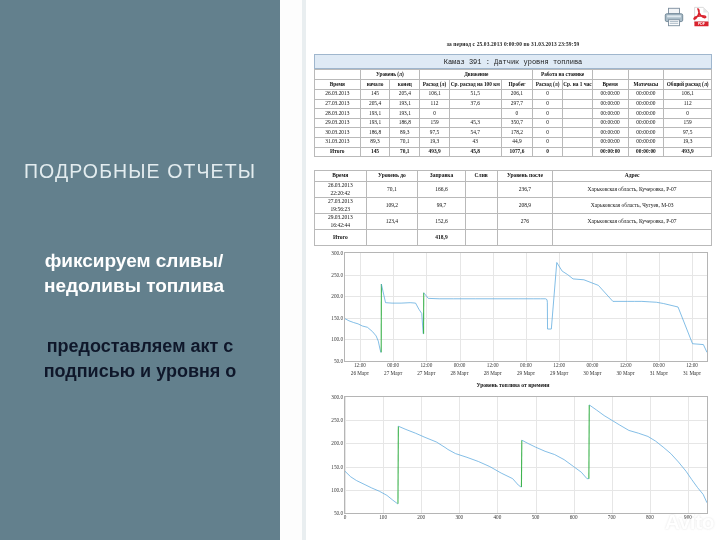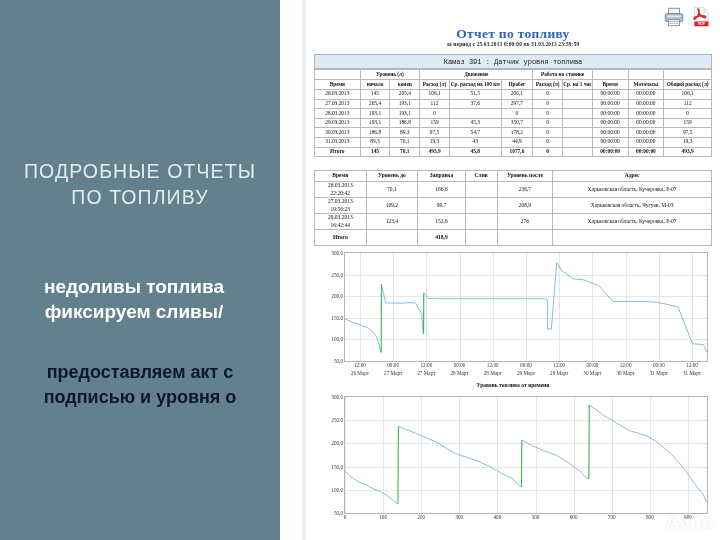--- a/index.html
+++ b/index.html
@@ -75,25 +75,24 @@
       color:#ffffff;text-shadow:0 0 2px rgba(120,120,120,.55);letter-spacing:-.5px;}
 </style>
 </head>
 <body>
 
 <div class="stage">
 
   <div class="left-panel">
     <div class="headline">
       <div>ПОДРОБНЫЕ ОТЧЕТЫ</div>
-      <div>ПО ТОПЛИВУ</div>
     </div>
     <div class="sub1">
+      <div>фиксируем сливы/</div>
       <div>недоливы топлива</div>
-      <div>фиксируем сливы/</div>
     </div>
     <div class="sub2">
       <div>предоставляем акт с</div>
       <div>подписью и уровня о</div>
     </div>
   </div>
   <div class="panel-edge"></div>
 
   <div class="report">
 
@@ -108,21 +107,20 @@
       </svg>
       <svg class="ico" viewBox="0 0 24 24">
         <path d="M5 1.5h9.5L20 7v10.5H5z" fill="#ffffff" stroke="#cfcfcf" stroke-width="0.8"></path>
         <path d="M14.5 1.5L20 7h-5.5z" fill="#e6e6e6"></path>
         <path d="M8.5 3.2c2.6 1.2 1.2 6.2-1.1 9.1-1.9 2.4-3.4 2.6-3 1.2.5-1.9 6.4-3.3 11.2-2.6 2 .3 2.1 1.8.4 1.9-2.6.1-5.6-3.3-6.6-7.1-.4-1.6-.3-2.8-.9-2.5z" fill="none" stroke="#d9232e" stroke-width="1.6" stroke-linejoin="round"></path>
         <rect x="4.8" y="17" width="15.4" height="5.2" rx="0.6" fill="#d9232e"></rect>
         <text x="12.5" y="21.1" font-family="Liberation Sans, sans-serif" font-size="3.8" fill="#ffffff" text-anchor="middle" font-weight="bold">PDF</text>
       </svg>
     </div>
 
-    <div class="rpt-title">Отчет по топливу</div>
     <div class="rpt-sub">за период с 25.03.2013 0:00:00 по 31.03.2013 23:59:59</div>
     <div class="band">Камаз 391 : Датчик уровня топлива</div>
 
     <table class="t1">
       <thead>
         <tr id="t1-grp">
             <th colspan="1" style="border: 1px solid rgb(185, 185, 185);"></th>
             <th colspan="2">Уровень (л)</th>
             <th colspan="3">Движение</th>
             <th colspan="2">Работа на стоянке</th>

